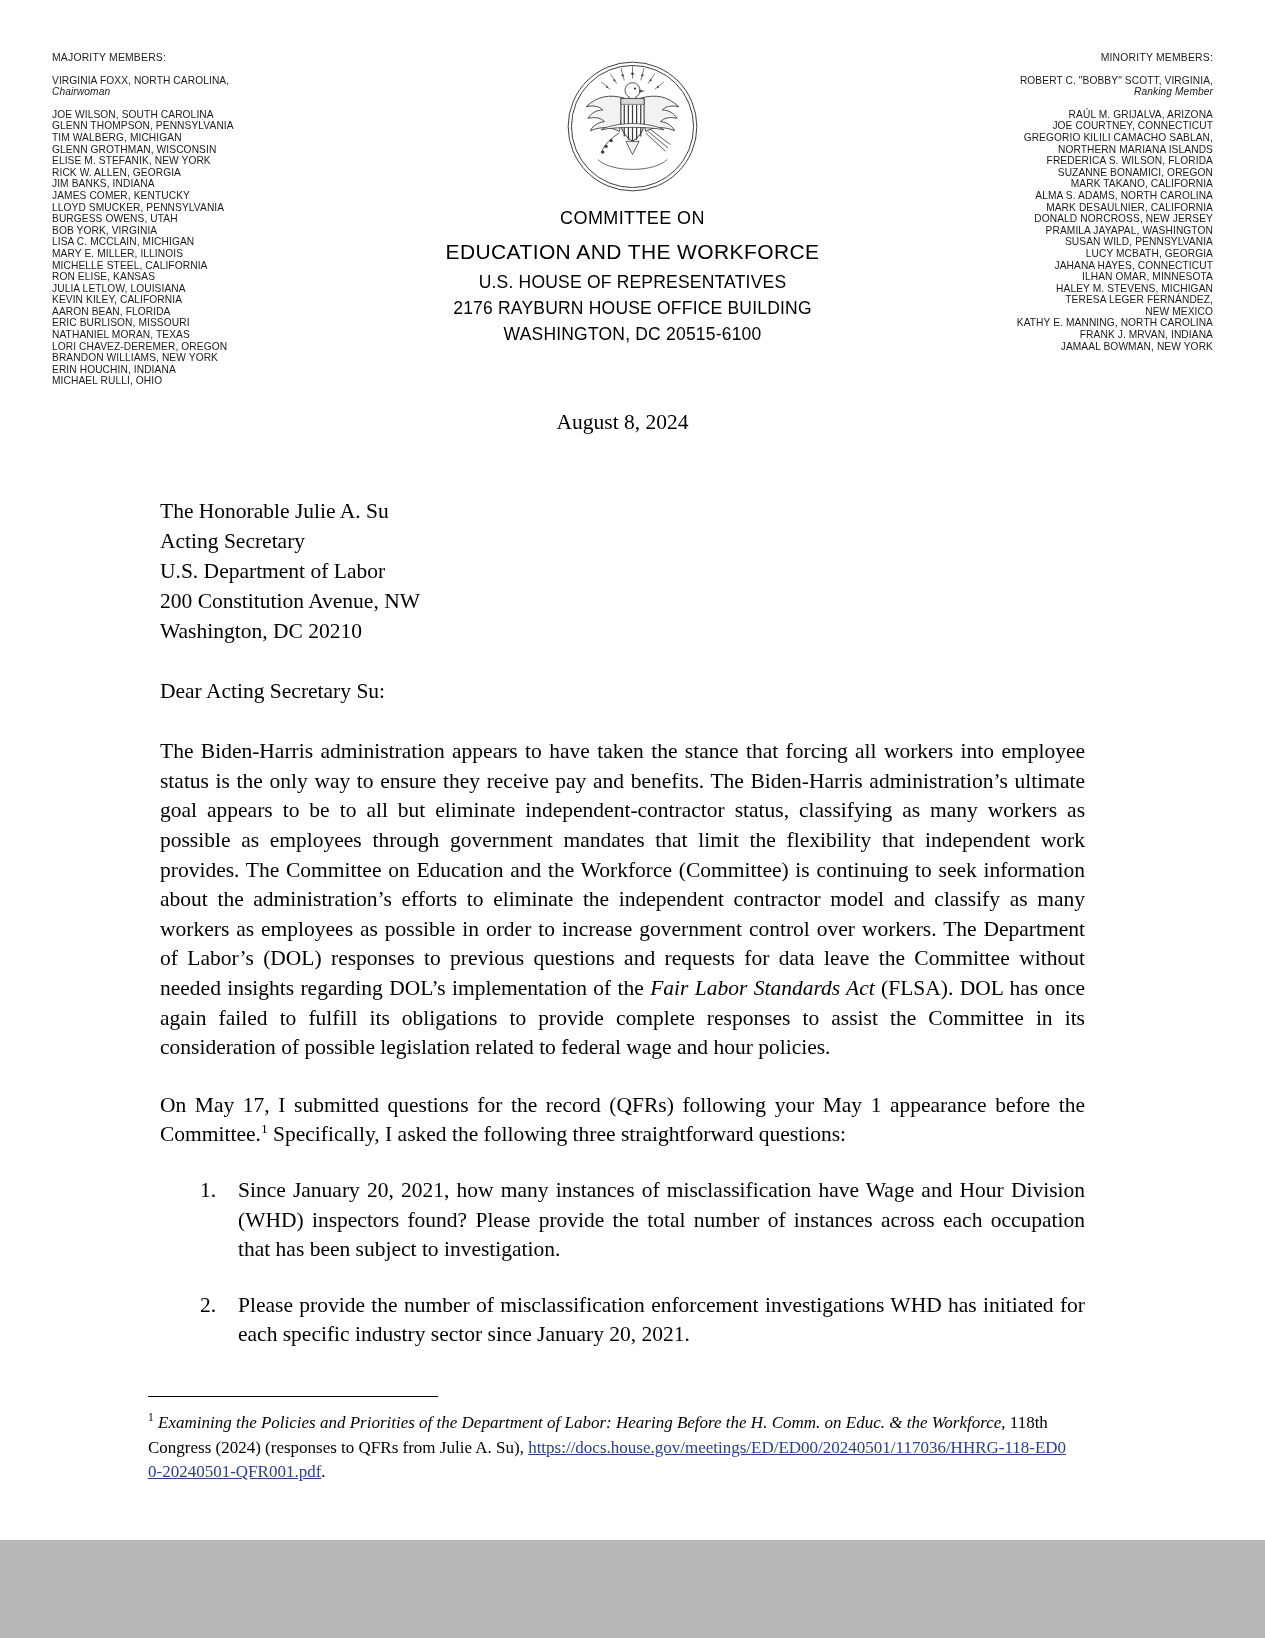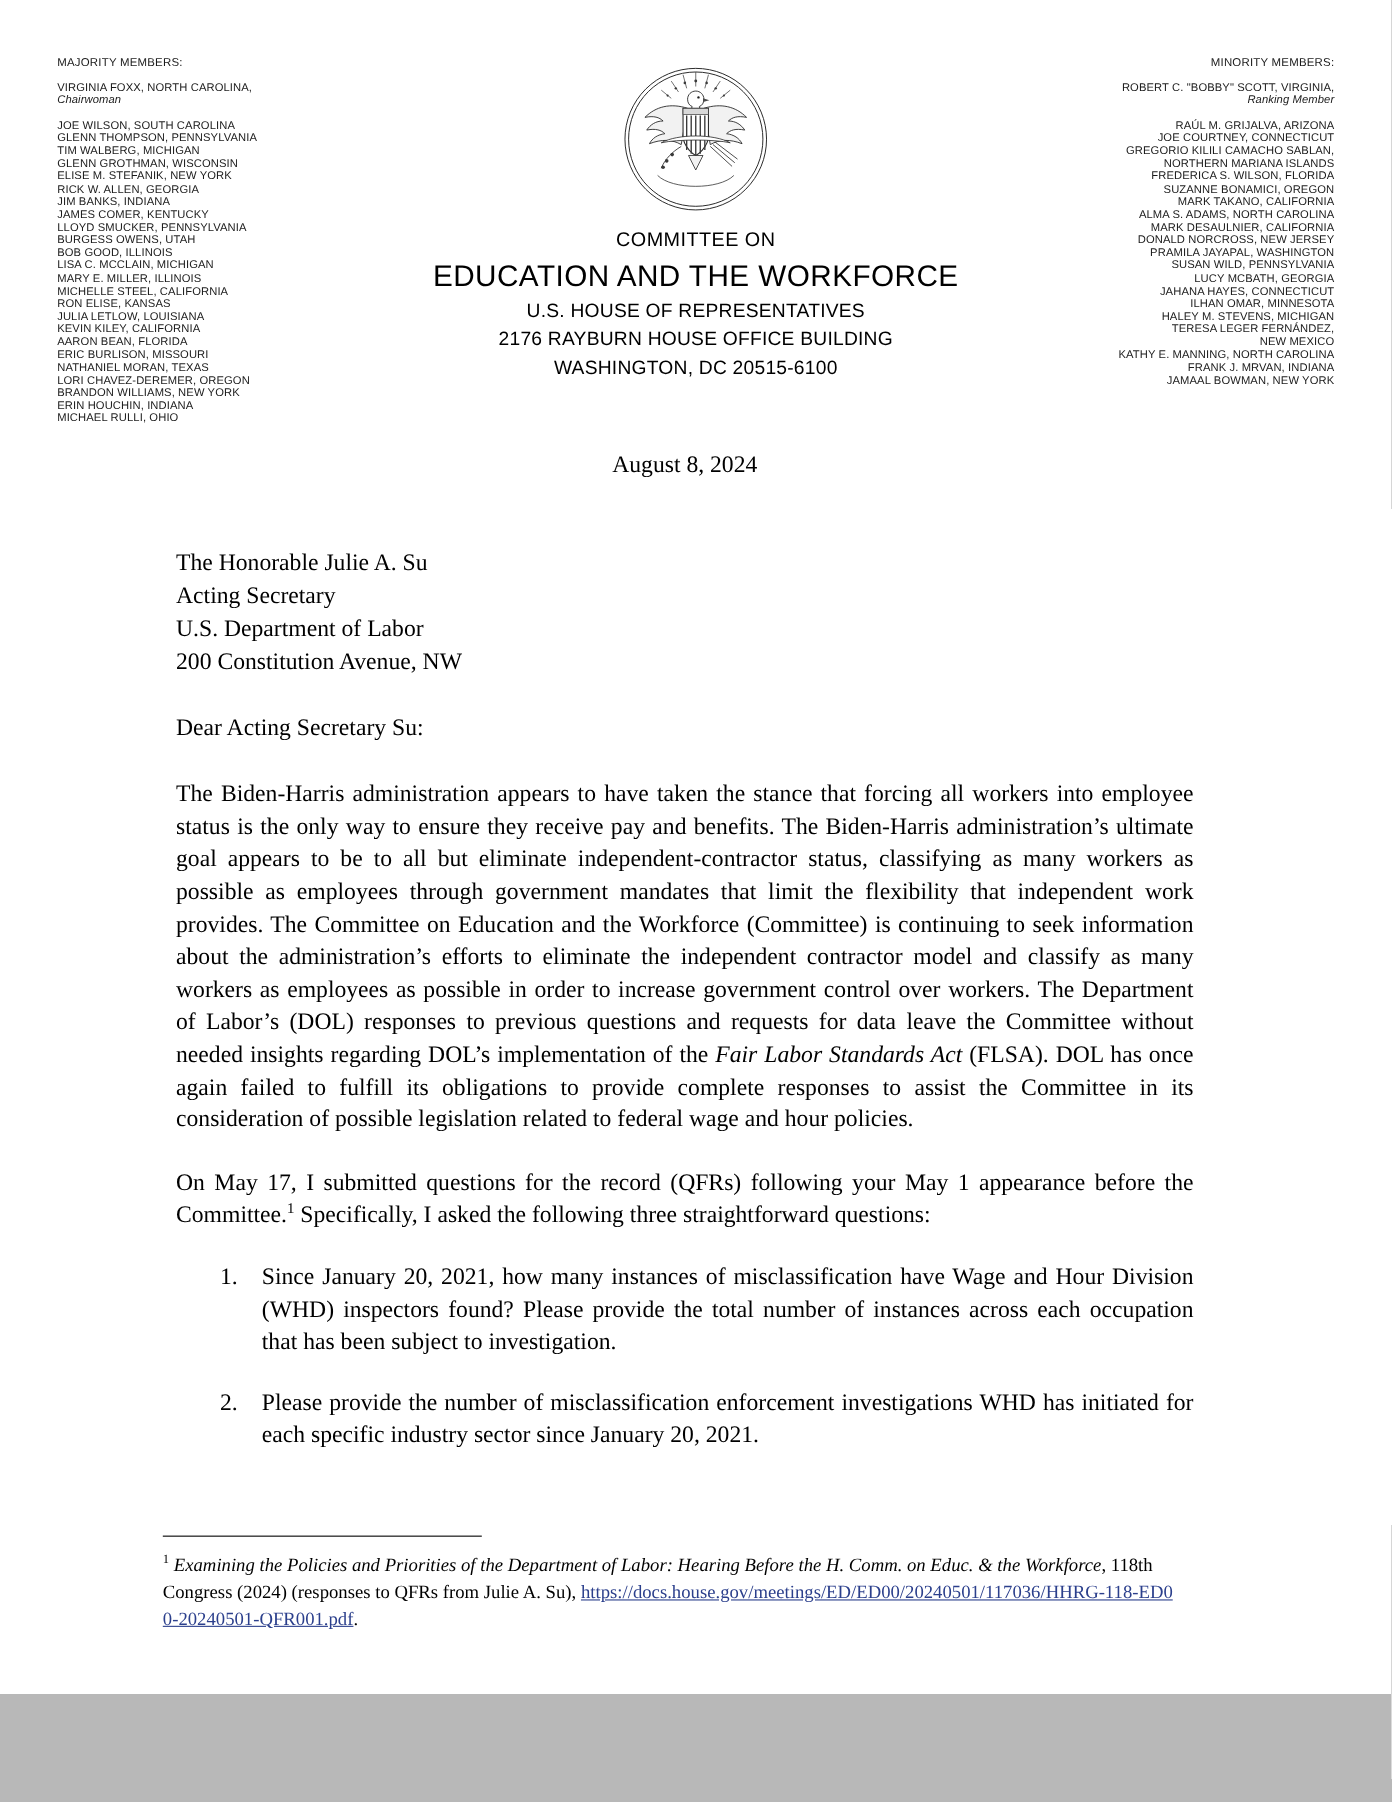--- a/index.html
+++ b/index.html
@@ -73,21 +73,21 @@
     text-align: center;
     font-family: "Liberation Sans", "DejaVu Sans", sans-serif;
     color: #000;
   }
   .committee-line1 {
     font-size: 18px;
     letter-spacing: 0.4px;
     line-height: 33px;
   }
   .committee-line2 {
-    font-size: 27px;
+    font-size: 21px;
     letter-spacing: 0.4px;
     line-height: 33px;
   }
   .committee-sub {
     font-size: 17.5px;
     line-height: 23px;
     letter-spacing: 0.2px;
     margin-top: 3px;
   }
 
@@ -186,21 +186,21 @@
           <div class="member-line">JOE WILSON, SOUTH CAROLINA</div>
           <div class="member-line">GLENN THOMPSON, PENNSYLVANIA</div>
           <div class="member-line">TIM WALBERG, MICHIGAN</div>
           <div class="member-line">GLENN GROTHMAN, WISCONSIN</div>
           <div class="member-line">ELISE M. STEFANIK, NEW YORK</div>
           <div class="member-line">RICK W. ALLEN, GEORGIA</div>
           <div class="member-line">JIM BANKS, INDIANA</div>
           <div class="member-line">JAMES COMER, KENTUCKY</div>
           <div class="member-line">LLOYD SMUCKER, PENNSYLVANIA</div>
           <div class="member-line">BURGESS OWENS, UTAH</div>
-          <div class="member-line">BOB GOOD, ILLINOIS</div>
+          <div class="member-line">BOB YORK, VIRGINIA</div>
           <div class="member-line">LISA C. MCCLAIN, MICHIGAN</div>
           <div class="member-line">MARY E. MILLER, ILLINOIS</div>
           <div class="member-line">MICHELLE STEEL, CALIFORNIA</div>
           <div class="member-line">RON ELISE, KANSAS</div>
           <div class="member-line">JULIA LETLOW, LOUISIANA</div>
           <div class="member-line">KEVIN KILEY, CALIFORNIA</div>
           <div class="member-line">AARON BEAN, FLORIDA</div>
           <div class="member-line">ERIC BURLISON, MISSOURI</div>
           <div class="member-line">NATHANIEL MORAN, TEXAS</div>
           <div class="member-line">LORI CHAVEZ-DEREMER, OREGON</div>
@@ -315,20 +315,21 @@
 
   <div class="body-wrap">
 
     <div class="date-line">August 8, 2024</div>
 
     <div class="addr-block">
       <div class="addr-line">The Honorable Julie A. Su</div>
       <div class="addr-line">Acting Secretary</div>
       <div class="addr-line">U.S. Department of Labor</div>
       <div class="addr-line">200 Constitution Avenue, NW</div>
+      <div class="addr-line">Washington, DC 20210</div>
     </div>
 
     <div class="salutation">Dear Acting Secretary Su:</div>
 
     <p class="para"><span>The Biden-Harris administration appears to have taken the stance that forcing all workers into employee status is the only way to ensure they receive pay and benefits. The Biden-Harris administration’s ultimate goal appears to be to all but eliminate independent-contractor status, classifying as many workers as possible as employees through government mandates that limit the flexibility that independent work provides. The Committee on Education and the Workforce (Committee) is continuing to seek information about the administration’s efforts to eliminate the independent contractor model and classify as many workers as employees as possible in order to increase government control over workers. The Department of Labor’s (DOL) responses to previous questions and requests for data leave the Committee without needed insights regarding DOL’s implementation of the </span><em class="cite">Fair Labor Standards Act</em><span> (FLSA). DOL has once again failed to fulfill its obligations to provide complete responses to assist the Committee in its consideration of possible legislation related to federal wage and hour policies.</span></p>
 
     <p class="para last"><span>On May 17, I submitted questions for the record (QFRs) following your May 1 appearance before the Committee.</span><sup class="fn">1</sup><span> Specifically, I asked the following three straightforward questions:</span></p>
 
     <ol class="questions">
       <li>Since January 20, 2021, how many instances of misclassification have Wage and Hour Division (WHD) inspectors found? Please provide the total number of instances across each occupation that has been subject to investigation.</li>

